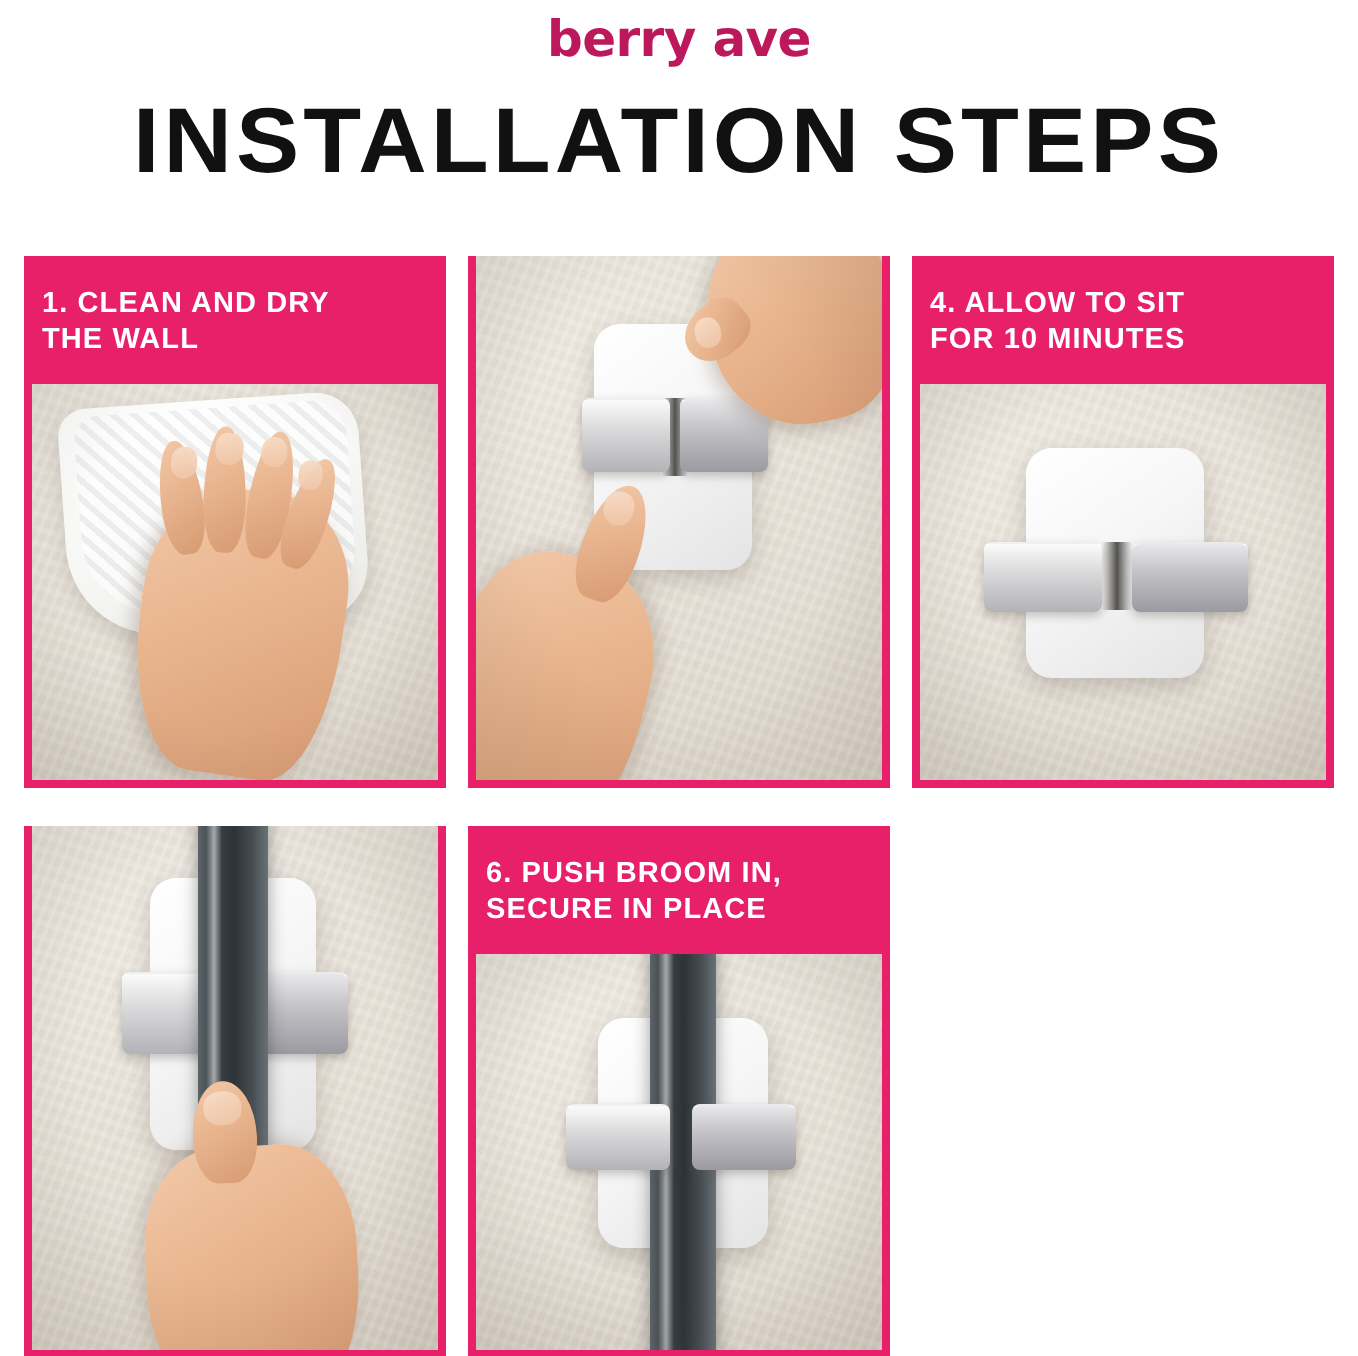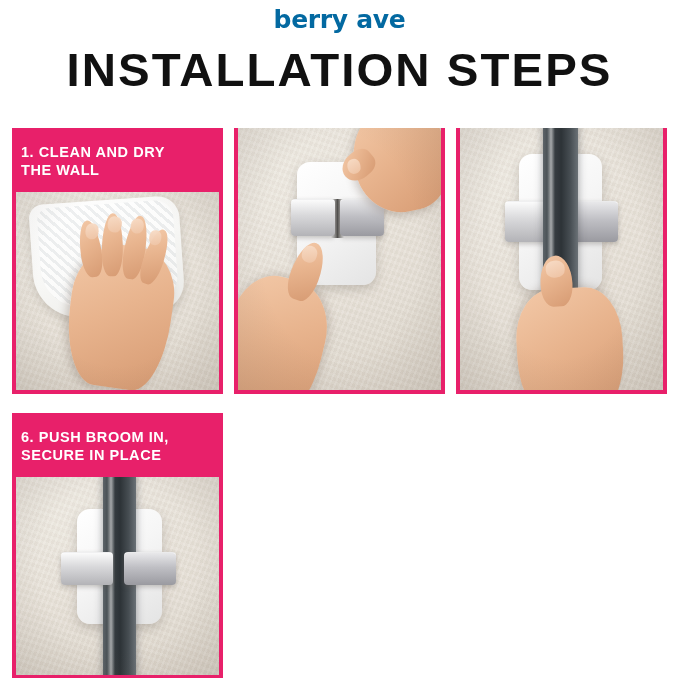--- a/index.html
+++ b/index.html
@@ -24,21 +24,21 @@
   
   .brand {
     text-align: center;
     padding-top: 7px;
     height: 30px;
   }
   .brand-logo {
     font-family: "DejaVu Sans", sans-serif;
     font-size: 25px;
     font-weight: 700;
-    color: #0369a1;
+    color: #be185d;
     letter-spacing: -0.3px;
     line-height: 26px;
     display: inline-block;
   }
 
   
   .main-title {
     text-align: center;
     font-family: "Liberation Sans", sans-serif;
     font-size: 46px;
@@ -263,20 +263,32 @@
         <div class="skin" style="position:absolute; left:-6%; top:57%; width:48%; height:52%;
                     border-radius:40% 44% 30% 28% / 36% 40% 48% 50%; transform:rotate(14deg);
                     box-shadow:2px -2px 9px rgba(110,90,75,0.28);">
           <div class="finger skin" style="left:48%; top:-30%; width:30%; height:44%; border-radius:50% 50% 38% 38% / 58% 58% 42% 42%; transform:rotate(6deg);"></div>
           <div class="nail" style="left:54%; top:-27%; width:16%; height:12%;"></div>
         </div>
         <div class="vignette"></div>
       </div>
     </div>
 
+    <div class="card">
+      <div class="card-header">4. ALLOW TO SIT
+FOR 10 MINUTES</div>
+      <div class="card-photo">
+        <div class="wall texture"></div>
+        <div class="holder-plate" style="left:26%; top:16%; width:44%; height:58%;"></div>
+        <div class="gap-shadow" style="left:45%; top:40%; width:7%; height:17%;"></div>
+        <div class="gripper" style="left:16%; top:40%; width:29%; height:17%;"></div>
+        <div class="gripper dark" style="left:52%; top:40%; width:29%; height:17%;"></div>
+        <div class="vignette"></div>
+      </div>
+    </div>
 
     <div class="card">
       <div class="card-photo">
         <div class="wall texture"></div>
         <div class="holder-plate" style="left:29%; top:10%; width:41%; height:52%;"></div>
         <div class="gripper" style="left:22%; top:28%; width:26%; height:15%;"></div>
         <div class="gripper dark" style="left:52%; top:28%; width:26%; height:15%;"></div>
         <div class="broom-pole" style="left:41%; top:-2%; width:17%; height:104%;"></div>
         <div class="pole-shine" style="left:43%; top:-2%; width:4%; height:104%;"></div>
         <div class="skin" style="position:absolute; left:28%; top:61%; width:52%; height:48%;

